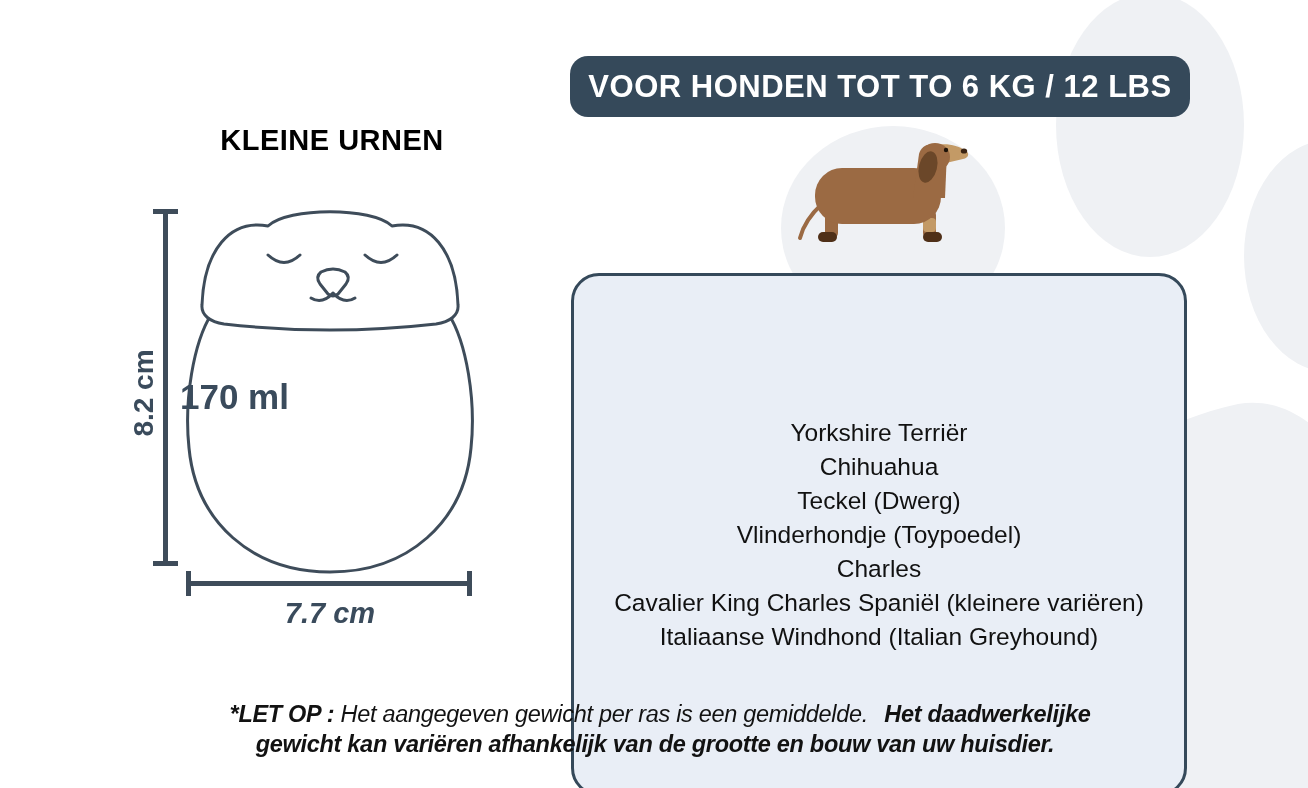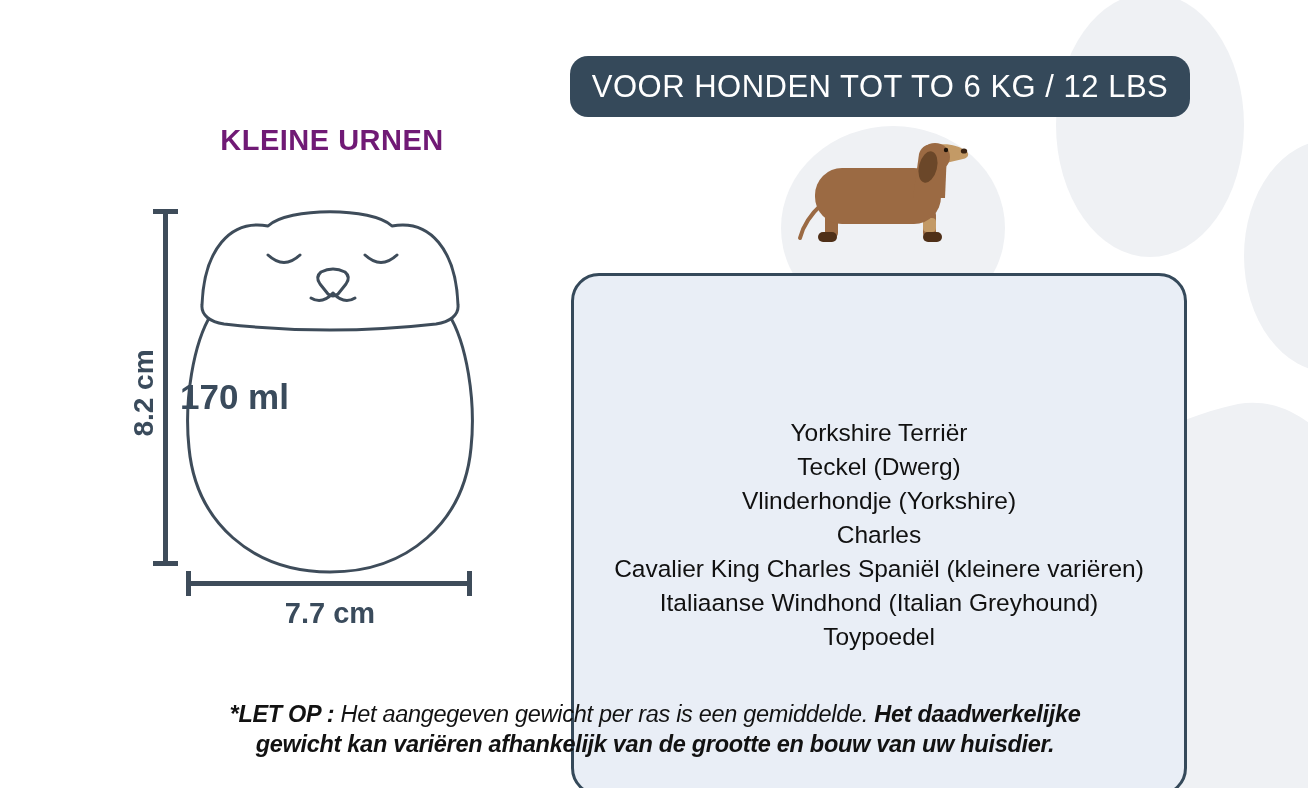--- a/index.html
+++ b/index.html
@@ -8,64 +8,64 @@
     background:#ffffff;
     font-family:"Liberation Sans", sans-serif;
     color:#1b1b1b;
   }
   .abs{position:absolute;}
   
   #paw-bg{position:absolute;left:0;top:0;z-index:0;}
   
   .urn-title{
     left:178px;top:124px;width:308px;text-align:center;
-    font-size:29px;font-weight:bold;letter-spacing:0.5px;color:#701a75;z-index:2;
+    font-size:29px;font-weight:bold;letter-spacing:0.5px;color:#000000;z-index:2;
   }
   #urn-svg{left:180px;top:205px;z-index:2;}
   .volume{
     left:180px;top:377px;width:300px;text-align:left;z-index:3;
     font-size:35px;font-weight:bold;color:#3a4b5c;line-height:39px;
   }
   .dim{background:#3e4c5a;z-index:2;}
   .vline{left:163px;top:211px;width:5px;height:355px;}
   .vcap-top{left:153px;top:209px;width:25px;height:5px;}
   .vcap-bot{left:153px;top:561px;width:25px;height:5px;}
   .hline{left:188px;top:581px;width:284px;height:5px;}
   .hcap-left{left:186px;top:571px;width:5px;height:25px;}
   .hcap-right{left:467px;top:571px;width:5px;height:25px;}
   .height-label{
     left:82px;top:379px;width:120px;height:28px;text-align:center;
     transform:rotate(-90deg);font-size:28px;font-weight:bold;color:#3a4b5c;z-index:2;
   }
   .width-label{
     left:230px;top:597px;width:200px;text-align:center;
-    font-size:29px;font-weight:bold;color:#3a4b5c;z-index:2;
+    font-size:29px;font-weight:bold;color:#3a4b5c;z-index:2;font-style:italic;
   }
   
   .badge{
     left:570px;top:56px;width:620px;height:61px;border-radius:18px;
     background:#35495a;color:#ffffff;display:flex;align-items:center;justify-content:center;
-    font-size:31px;font-weight:normal;letter-spacing:0.5px;z-index:2;white-space:nowrap;
+    font-size:31px;font-weight:bold;letter-spacing:0.5px;z-index:2;white-space:nowrap;
   }
   #dog-svg{left:795px;top:138px;z-index:2;}
   .breed-box{
     left:571px;top:273px;width:616px;height:523px;box-sizing:border-box;
     background:#e9eef6;border:3px solid #35495a;border-radius:28px;
     display:flex;flex-direction:column;align-items:center;justify-content:center;
     z-index:2;padding:20px 22px;
   }
   .breed-item{
     font-size:24.5px;line-height:34px;color:#111111;text-align:center;width:100%;
   }
   
   .footnote{
     left:184px;top:699px;width:942px;text-align:center;z-index:2;
     font-style:italic;font-size:23.5px;line-height:30px;color:#121212;letter-spacing:-0.3px;
   }
-  .footnote .b{font-weight:bold;}
+  .footnote .b{font-weight:bold;margin-left:10px;}
 </style>
 </head>
 <body>
 
 <svg id="paw-bg" width="1308" height="788" viewBox="0 0 1308 788">
   <g fill="#eff1f4">
     <ellipse cx="893" cy="228" rx="112" ry="102"></ellipse>
     <ellipse cx="1150" cy="125" rx="94" ry="132"></ellipse>
     <ellipse cx="1330" cy="256" rx="86" ry="116"></ellipse>
     <path d="M 1238 404 C 1110 432 994 534 950 634 C 926 692 906 738 898 790 L 1320 790 L 1320 432 C 1300 414 1272 398 1238 404 Z"></path>
@@ -121,25 +121,25 @@
   <path d="M 118 60 L 124 16 C 126 8 134 4 142 8 L 152 14 L 150 60 Z" fill="#9b6a43"></path>
   <path d="M 136 8 C 150 4 162 7 170 12 C 175 15 174 20 168 21 L 138 28 Z" fill="#c39a66"></path>
   <ellipse cx="140" cy="19" rx="15" ry="14" fill="#9b6a43"></ellipse>
   <ellipse cx="133" cy="29" rx="9" ry="16" transform="rotate(14 133 29)" fill="#6b4729"></ellipse>
   <circle cx="151" cy="12" r="2.2" fill="#1d1208"></circle>
   <ellipse cx="169" cy="13" rx="3.2" ry="2.6" fill="#3a2312"></ellipse>
 </svg>
 
 <div class="abs breed-box">
     <div class="breed-item">Yorkshire Terriër</div>
+    <div class="breed-item">Chihuahua</div>
     <div class="breed-item">Teckel (Dwerg)</div>
-    <div class="breed-item">Vlinderhondje (Yorkshire)</div>
+    <div class="breed-item">Vlinderhondje (Toypoedel)</div>
     <div class="breed-item">Charles</div>
     <div class="breed-item">Cavalier King Charles Spaniël (kleinere variëren)</div>
     <div class="breed-item">Italiaanse Windhond (Italian Greyhound)</div>
-    <div class="breed-item">Toypoedel</div>
   </div>
 
 <div class="abs footnote">
   <span class="b">*LET OP :</span>
   <span>Het aangegeven gewicht per ras is een gemiddelde.</span>
   <span class="b">Het daadwerkelijke gewicht kan variëren afhankelijk van de grootte en bouw van uw huisdier.</span>
 </div>
 
 </body></html>

